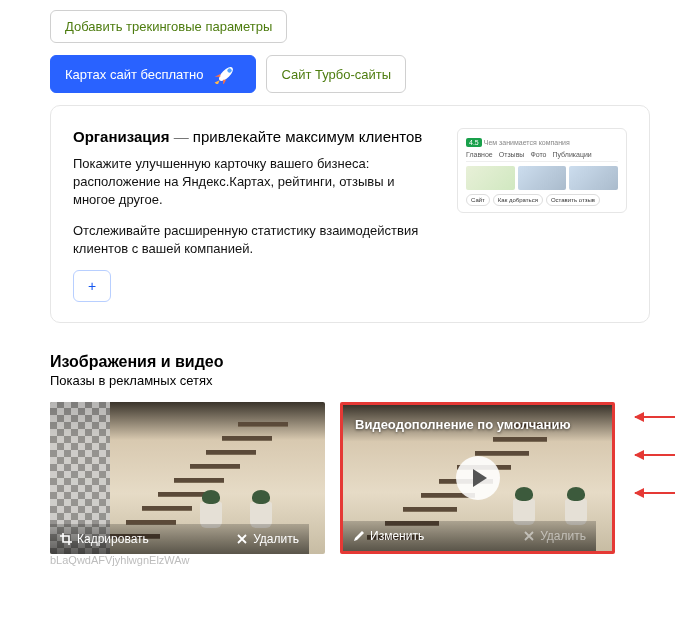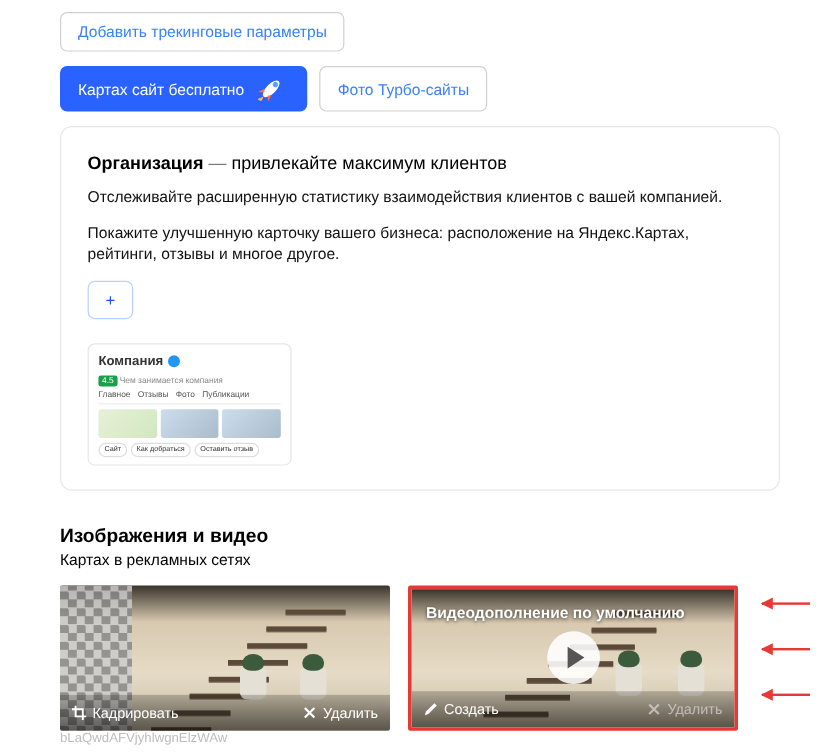--- a/index.html
+++ b/index.html
@@ -14,39 +14,38 @@
   .btn {
     display: inline-flex;
     align-items: center;
     gap: 8px;
     padding: 8px 14px;
     border: 1px solid #d0d0d0;
     border-radius: 6px;
     background: #fff;
     cursor: pointer;
     font-size: 13px;
-    color: #3b82f6;
+    color: #4d7c0f;
     text-decoration: none;
   }
   .btn-blue {
     background: #2962ff;
     border-color: #2962ff;
     color: #fff;
     font-weight: 500;
   }
   .btn-row { display: flex; gap: 10px; margin-bottom: 12px; }
   .org-card {
     border: 1px solid #e6e6e6;
     border-radius: 10px;
     padding: 22px 22px 20px 22px;
     margin-top: 10px;
     display: flex;
     gap: 20px;
     align-items: flex-start;
-    flex-direction: column;
   }
   .org-text { flex: 1; }
   .org-title-line { margin-bottom: 10px; font-size: 15px; }
   .org-title { font-weight: 700; }
   .org-dash { color: #777; }
   .org-desc { color: #111; margin-bottom: 12px; line-height: 1.4; font-size: 13px; }
   .btn-add-org {
     border: 1px solid #b8cfff;
     color: #1355f0;
     background: #fff;
@@ -69,21 +68,21 @@
   .img-mini.map { background:linear-gradient(135deg,#e8f0d8,#d0e8c0);}
   .mini-btns { display:flex;gap:3px;}
   .mini-btn { flex:0 0 auto;font-size:6px;padding:2px 4px;border:1px solid #ddd;border-radius:8px;white-space:nowrap;}
 
   .section-title { font-size: 16px; font-weight: 700; margin-top: 30px; }
   .section-sub { font-size: 13px; color: #000; margin-top:2px; margin-bottom: 14px; }
 
   .media-row { display:flex; gap:15px; position:relative; }
   .media-card {
     width: 275px;
-    height: 121px;
+    height: 152px;
     position: relative;
     border-radius: 2px;
     overflow: hidden;
     background:
       linear-gradient(180deg, #3a342b 0%, #d8c9b0 25%, #e6dbc6 60%, #c7bca3 100%);
   }
   .checker {
     position:absolute; top:0; left:0; width:60px; height:100%;
     background:
       repeating-conic-gradient(#888 0% 25%, #ccc 0% 50%) 0/14px 14px;
@@ -96,21 +95,21 @@
   .stairs .step {
     position:absolute; height:4px; background:#5b4a39; box-shadow:0 1px 0 #7a6a55;
   }
   .plant {
     position:absolute; bottom:26px; width:22px; height:26px;
     background:#e5e0d6; border-radius:2px 2px 6px 6px;
   }
   .plant::before { content:""; position:absolute; top:-12px; left:2px; width:18px; height:14px;
     background:#3c5a3c; border-radius:50% 50% 40% 40%;}
   .media-footer {
-    position:absolute; bottom:0; left:0; right:0;
+    position:absolute; bottom:0; left:0; right:16px;
     background:linear-gradient(0deg,rgba(0,0,0,0.55),rgba(0,0,0,0.2));
     color:#fff; display:flex; justify-content:space-between; padding:8px 10px;
     font-size:12px; font-weight:500;
   }
   .media-action { display:inline-flex;align-items:center;gap:5px;cursor:pointer;}
   .media-action.dim { opacity:0.5; }
   .icon { width:12px;height:12px;display:inline-block; }
   .video-highlight { border:3px solid #e53935; }
   .video-caption {
     position:absolute; top:12px; left:12px; color:#fff; font-size:13px; font-weight:600;
@@ -146,41 +145,37 @@
           <g transform="rotate(45 15 10)">
             <ellipse cx="15" cy="10" rx="4" ry="9" fill="#fff"></ellipse>
             <circle cx="15" cy="5" r="2.2" fill="#4fa3ff"></circle>
             <path d="M11 14 L9 20 L13 16 Z" fill="#ff7043"></path>
             <path d="M19 14 L21 20 L17 16 Z" fill="#ff7043"></path>
             <path d="M15 19 L13 24 L17 24 Z" fill="#ffb74d"></path>
           </g>
         </svg>
     </span>
   </button>
-  <button class="btn">Фото Турбо-сайты</button>
+  <button class="btn">Сайт Турбо-сайты</button>
 </div>
 
 <div class="org-card">
   <div class="org-text">
     <div class="org-title-line">
       <span class="org-title">Организация</span>
       <span class="org-dash"> — </span>
       <span>привлекайте максимум клиентов</span>
     </div>
+    <p class="org-desc">Покажите улучшенную карточку вашего бизнеса: расположение на Яндекс.Картах, рейтинги, отзывы и многое другое.</p>
     <p class="org-desc">Отслеживайте расширенную статистику взаимодействия клиентов с вашей компанией.</p>
-    <p class="org-desc">Покажите улучшенную карточку вашего бизнеса: расположение на Яндекс.Картах, рейтинги, отзывы и многое другое.</p>
     <button class="btn btn-add-org">
       <span class="plus-ic">+</span>
     </button>
   </div>
   <div class="org-preview">
-    <div class="hd">
-      <span>Компания</span>
-      <span class="verify"></span>
-    </div>
     <div><span class="badge">4.5</span><span style="font-size:7px;color:#888;">Чем занимается компания</span></div>
     <div class="tabs-mini">
       <span>Главное</span>
       <span>Отзывы</span>
       <span>Фото</span>
       <span>Публикации</span>
     </div>
     <div class="imgs-mini">
       <div class="img-mini map"></div>
       <div class="img-mini"></div>
@@ -188,21 +183,21 @@
     </div>
     <div class="mini-btns">
       <span class="mini-btn">Сайт</span>
       <span class="mini-btn">Как добраться</span>
       <span class="mini-btn">Оставить отзыв</span>
     </div>
   </div>
 </div>
 
 <h2 class="section-title">Изображения и видео</h2>
-<div class="section-sub">Картах в рекламных сетях</div>
+<div class="section-sub">Показы в рекламных сетях</div>
 
 <div class="media-row">
 
   <div class="media-card">
     <div class="checker"></div>
     <div class="stairs">
       <div class="step" style="left:140px;top:8px;width:50px;"></div>
       <div class="step" style="left:124px;top:22px;width:50px;"></div>
       <div class="step" style="left:108px;top:36px;width:50px;"></div>
       <div class="step" style="left:92px;top:50px;width:50px;"></div>
@@ -250,21 +245,21 @@
     <div class="plant" style="left:222px;"></div>
     <div class="video-caption">Видеодополнение по умолчанию</div>
     <div class="play-btn"></div>
     <div class="media-footer">
       <span class="media-action">
         <span class="icon">
           <svg viewBox="0 0 12 12" fill="#fff">
               <path d="M1 11l1-3 7-7 2 2-7 7-3 1z"></path>
             </svg>
         </span>
-        <span>Создать</span>
+        <span>Изменить</span>
       </span>
       <span class="media-action dim">
         <span class="icon">
           <svg viewBox="0 0 12 12" stroke="#fff" stroke-width="1.8">
               <path d="M2 2l8 8M10 2l-8 8"></path>
             </svg>
         </span>
         <span>Удалить</span>
       </span>
     </div>

